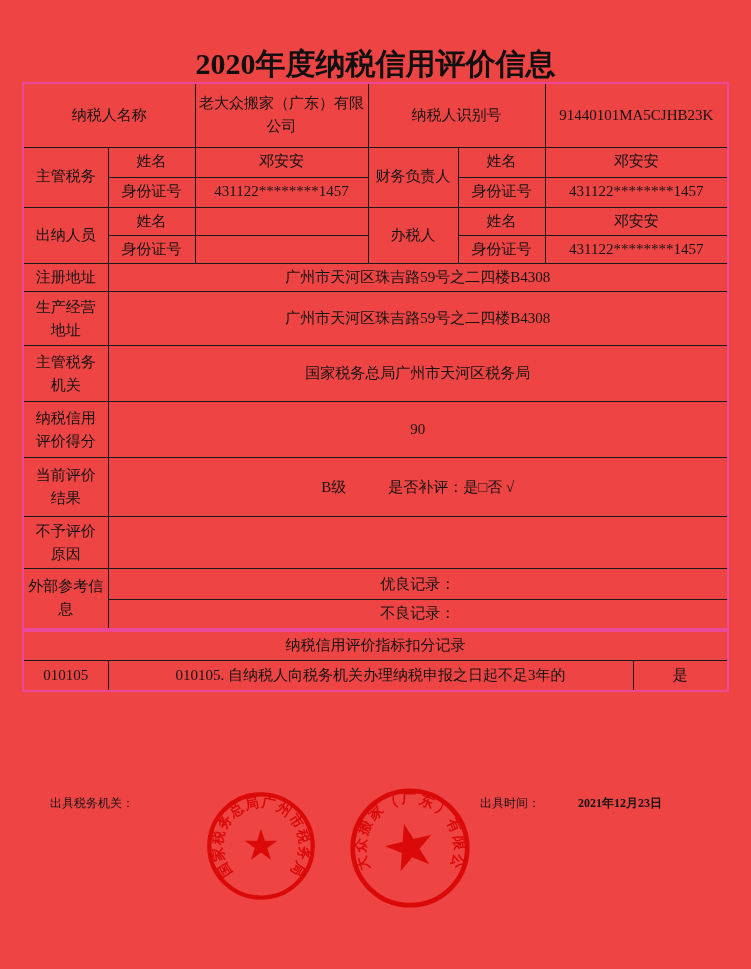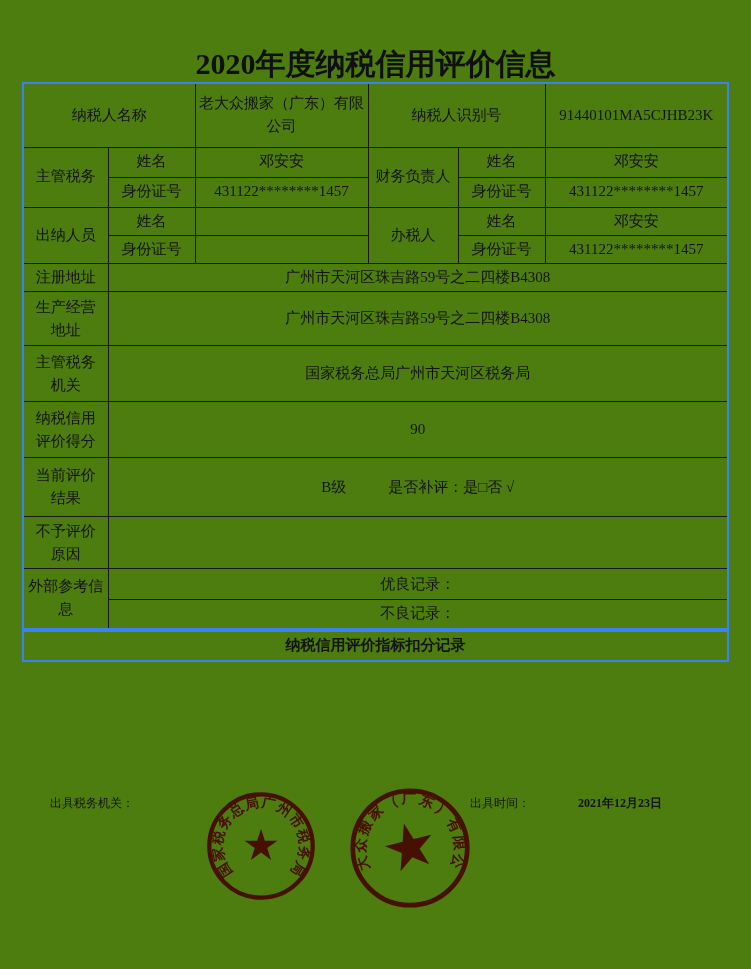--- a/index.html
+++ b/index.html
@@ -1,27 +1,27 @@
 <!DOCTYPE html>
 <html style="--stamp-red: #e8140f;"><head>
 <meta charset="utf-8">
 <style>
   * { box-sizing: border-box; }
   html,body { margin:0; padding:0; background:#fff; }
   .page {
-    position:relative; width:751px; height:969px; background:#4d7c0f;
+    position:relative; width:751px; height:969px; background:#ef4444;
     font-family:"Liberation Serif","DejaVu Serif",serif; color:#141414; overflow:hidden;
   }
   .title {
     margin:46px 0 0 0; text-align:center; font-size:30px; font-weight:bold;
     line-height:36px; letter-spacing:0px; color:#101010;
   }
   table.tbl {
     border-collapse:collapse; table-layout:fixed; margin:0 auto;
-    width:705px; border:2px solid #3b82f6;
+    width:705px; border:2px solid #ec4899;
   }
   table.tbl td {
     border:1px solid #1a1a1a; font-size:15px; text-align:center;
     vertical-align:middle; padding:2px; overflow:hidden; line-height:1.55;
   }
   .tblA { margin-top:26px; }
   .tblB { margin-top:-2px; }
   .tblB td { border-top-width:2px; border-bottom-width:2px; }
   td.lbl { white-space:pre-line; }
   td.left { text-align:left; padding-left:3px;margin-left:12px; }
@@ -29,21 +29,21 @@
   td.nameval { padding:2px 10px; }
   .r1 td{height:64px;} .r2 td{height:30px;} .r3 td{height:30px;}
   .r4 td{height:25px;} .r5 td{height:25px;} .r6 td{height:26px;margin-left:40px;}
   .r7 td{height:54px;} .r8 td{height:56px;} .r9 td{height:56px;}
   .r10 td{height:59px;} .r11 td{height:52px;} .r12 td{height:31px;}
   .r13 td{height:27px;} .rB0 td{height:30px;} .rB1 td{height:30px;}
   .rB2 td{height:30px;} .rB3 td{height:50px;}
   .gapL { display:inline-block; margin-right:42px; }
   .footer-label { position:absolute; font-size:12px; color:#141414; z-index:1; }
   #issuer-label { left:50px; top:795px; }
-  #time-label   { left:470px; top:795px; }
+  #time-label   { left:480px; top:795px; }
   #time-value   { left:578px; top:795px;font-weight:bold; }
   .stamp { position:absolute; mix-blend-mode:multiply; opacity:0.94; z-index:2; }
   #stamp-bureau  { left:201px; top:790px; }
   #stamp-company { left:346px; top:786px; }
   .stamp text {
     font-family:"Liberation Serif","DejaVu Serif",serif; font-weight:bold;
   }
 </style>
 </head>
 <body>
@@ -139,21 +139,26 @@
     </table>
 
   <table class="tbl tblB">
     <colgroup>
       <col style="width:85px">
         <col style="width:525px">
         <col style="width:95px">
     </colgroup>
     <tbody>
         <tr class="rB0">
-      <td colspan="3" style="font-weight:bold;">纳税信用评价指标扣分记录</td>
+      <td colspan="3" style="font-weight:normal;">纳税信用评价指标扣分记录</td>
+    </tr>
+    <tr class="rB2">
+      <td>010105</td>
+      <td>010105. 自纳税人向税务机关办理纳税申报之日起不足3年的</td>
+      <td>是</td>
     </tr>
   </tbody>
     </table>
 
   <span class="footer-label" id="issuer-label">出具税务机关：</span>
   <span class="footer-label" id="time-label">出具时间：</span>
   <span class="footer-label" id="time-value">2021年12月23日</span>
 
   <svg class="stamp" id="stamp-bureau" width="120" height="112" viewBox="-65 -65 130 130">
     <ellipse cx="0" cy="0" rx="60" ry="60" fill="none" stroke="var(--stamp-red,#e8140f)" stroke-width="5"></ellipse>

